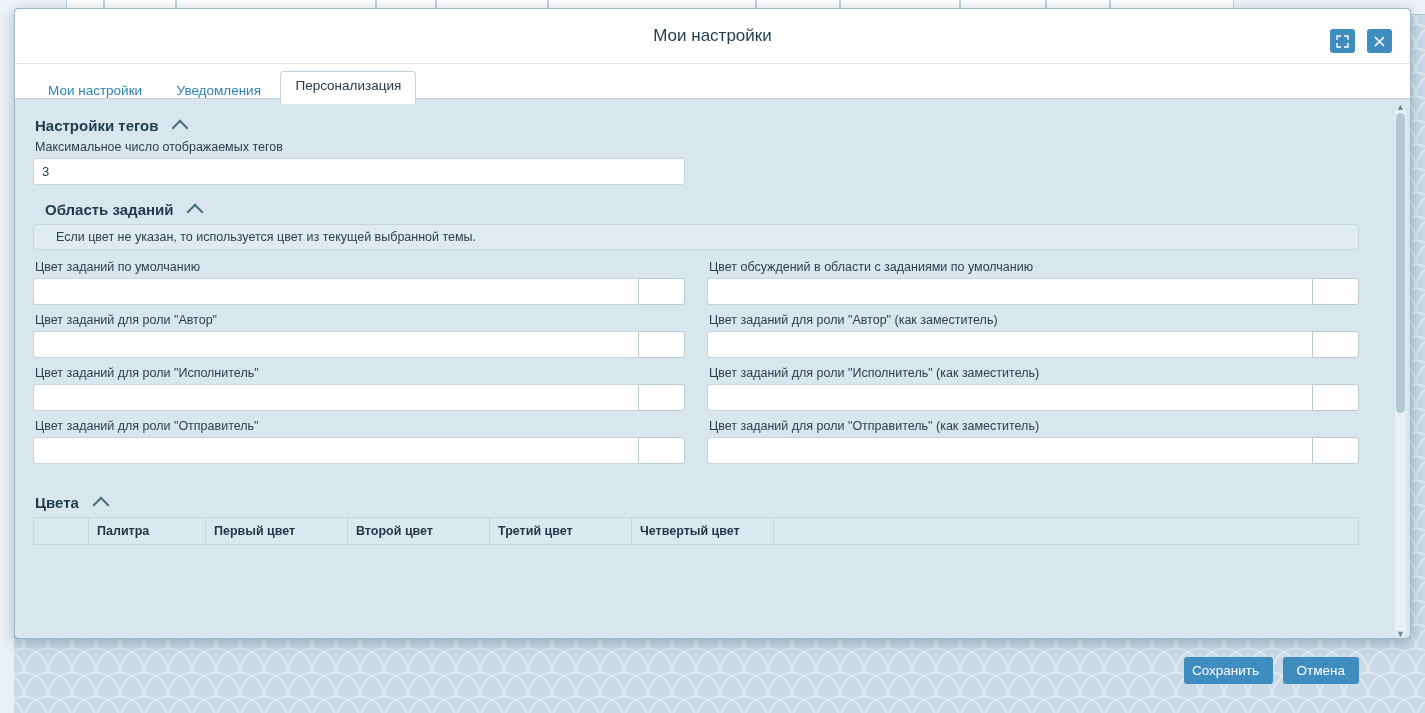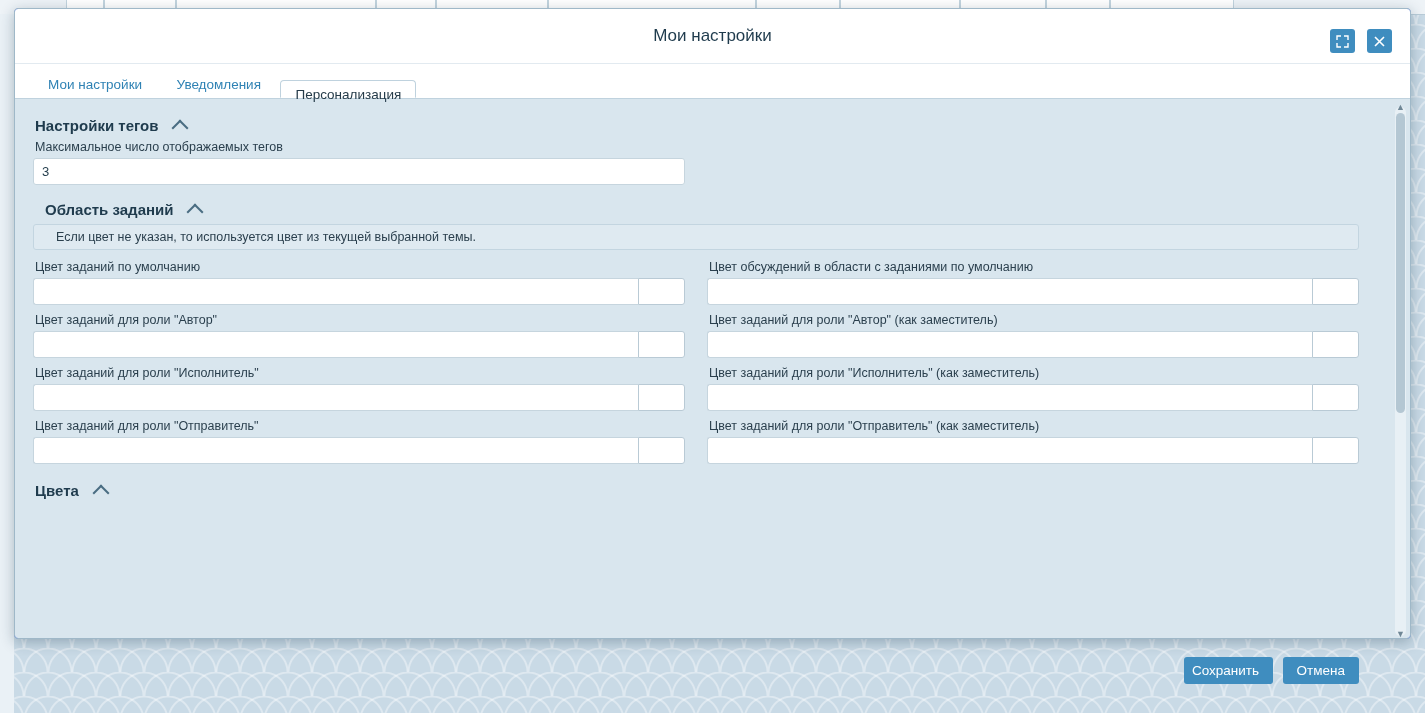--- a/index.html
+++ b/index.html
@@ -115,21 +115,21 @@
     border: 1px solid transparent;
     border-radius: 4px 4px 0 0;
     box-sizing: border-box;
     vertical-align: bottom;
   }
   .tab.active {
     color: #253b49;
     background: #ffffff;
     border: 1px solid #bfd2de;
     border-bottom: 1px solid #ffffff;
-    height: 18px;
+    height: 33px;
     line-height: 28px;
     margin-bottom: -1px;
     position: relative;
     z-index: 2;
   }
 
   
   .dialog-body {
     position: relative;
     height: 541px;
@@ -417,25 +417,38 @@
           <div class="field-label">Цвет заданий для роли "Отправитель" (как заместитель)</div>
           <div class="color-row">
             <input class="color-input" type="text" value="" style="">
             <button class="color-swatch"></button>
           </div>
 
         </div>
       </div>
 
       
-      <div class="section-title" style="margin-top:10px;">
+      <div class="section-title" style="margin-top:22px;">
         <span>Цвета</span>
         <span class="chev"></span>
       </div>
 
+      <table class="colors-table">
+        <thead>
+          <tr>
+            <th style="width:38px;"></th>
+            <th style="width:100px;">Палитра</th>
+            <th style="width:125px;">Первый цвет</th>
+            <th style="width:125px;">Второй цвет</th>
+            <th style="width:125px;">Третий цвет</th>
+            <th style="width:125px;">Четвертый цвет</th>
+            <th></th>
+          </tr>
+        </thead>
+      </table>
 
     </div>
 
     <div class="vscroll">
       <div class="arrow up">▲</div>
       <div class="thumb"></div>
       <div class="arrow down">▼</div>
     </div>
 
   </div>

